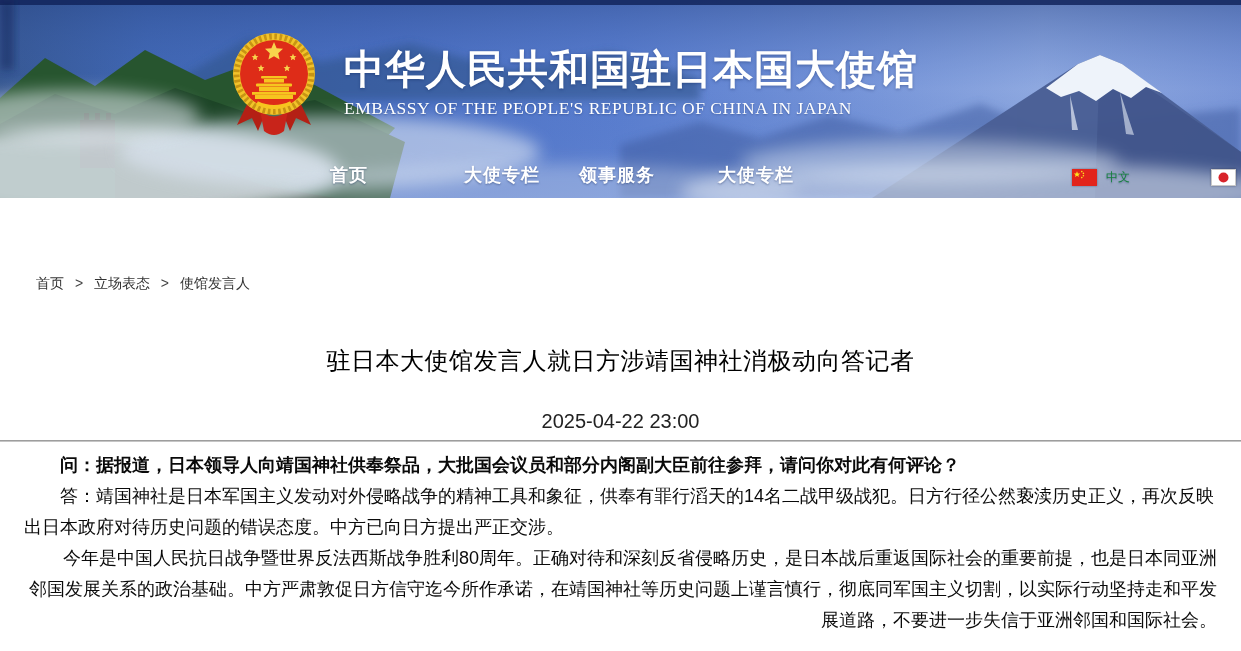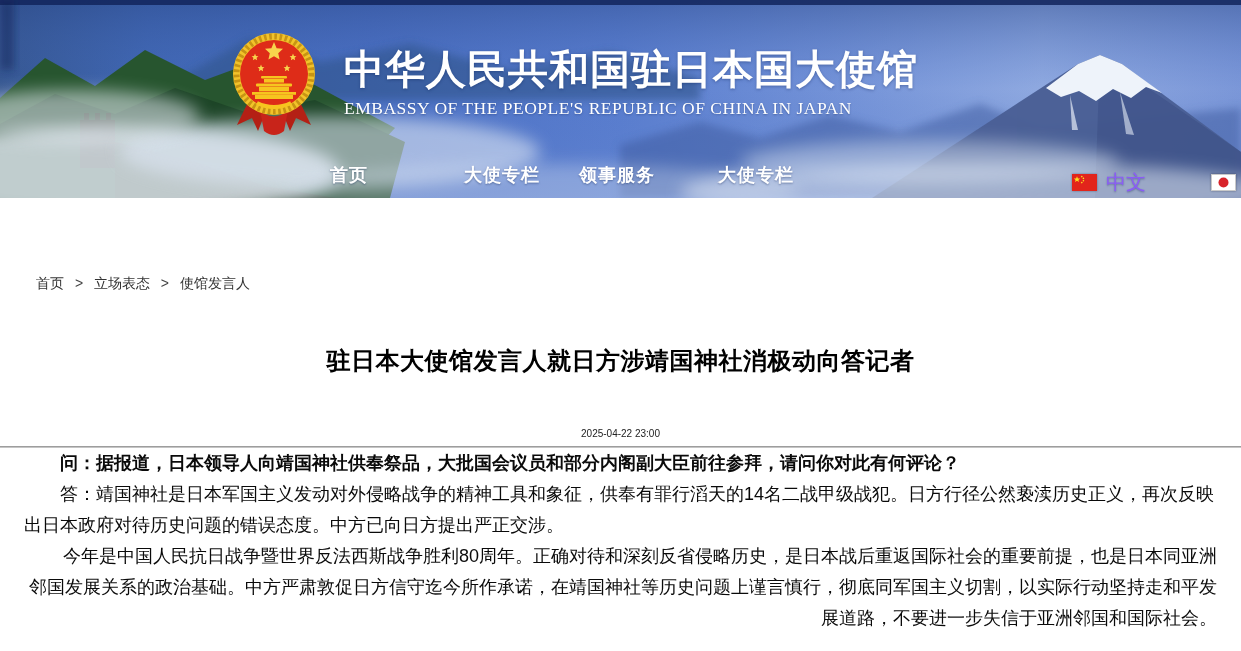--- a/index.html
+++ b/index.html
@@ -45,51 +45,51 @@
     text-shadow: 0 1px 2px rgba(10,30,80,.4);
     white-space: nowrap;
   }
   .nav-home    { left: 330px; }
   .nav-amb     { left: 464px; }
   .nav-intro   { left: 579px; }
   .nav-consul  { left: 718px; }
   .lang { position: absolute; top: 169px; display: flex; align-items: center; gap: 9px; }
   .lang-cn { left: 1072px; }
   .lang-jp { left: 1211px; }
-  .lang-label { color: #8b5cf6; font-size: 20px; cursor: pointer; white-space: nowrap;
+  .lang-label { color: #15803d; font-size: 12px; cursor: pointer; white-space: nowrap;
     text-shadow: 0 1px 2px rgba(10,30,80,.4); text-align: center; }
   .flag { display: block; cursor: pointer; box-shadow: 0 0 2px rgba(0,0,30,.4); }
 
   
   .breadcrumb {
     margin: 41px 0 0 36px;
     font-size: 14px; color: #333;
   }
   .crumb { cursor: pointer; }
   .crumb-sep { margin: 0 7px; color: #444; }
 
   
   .article-title {
     margin-top: 52px;
     text-align: center;
-    font-size: 24px; font-weight: bold; color: #000;
+    font-size: 24px; font-weight: normal; color: #000;
     letter-spacing: 0.5px;
   }
   .article-date {
-    margin-top: 51px;
+    margin-top: 33px;
     text-align: center;
-    font-size: 10px; color: #222;
+    font-size: 20px; color: #222;
   }
   .divider {
     margin-top: 7px;
     height: 2px;
     background: linear-gradient(to bottom, #898989, #d9d9d9);
   }
   .article-body {
-    padding: 0 24px;
+    padding: 8px 24px;
     font-size: 18px; line-height: 31px; color: #0a0a0a;
   }
   .article-body p { margin: 0; text-indent: 2em; }
   .p-question { margin-top: 37px; font-weight: bold; }
   .p-a1 { margin-top: 6px; }
   .p-a2 { margin-top: 15px; text-align: right; }
 </style>
 </head>
 <body>
 

